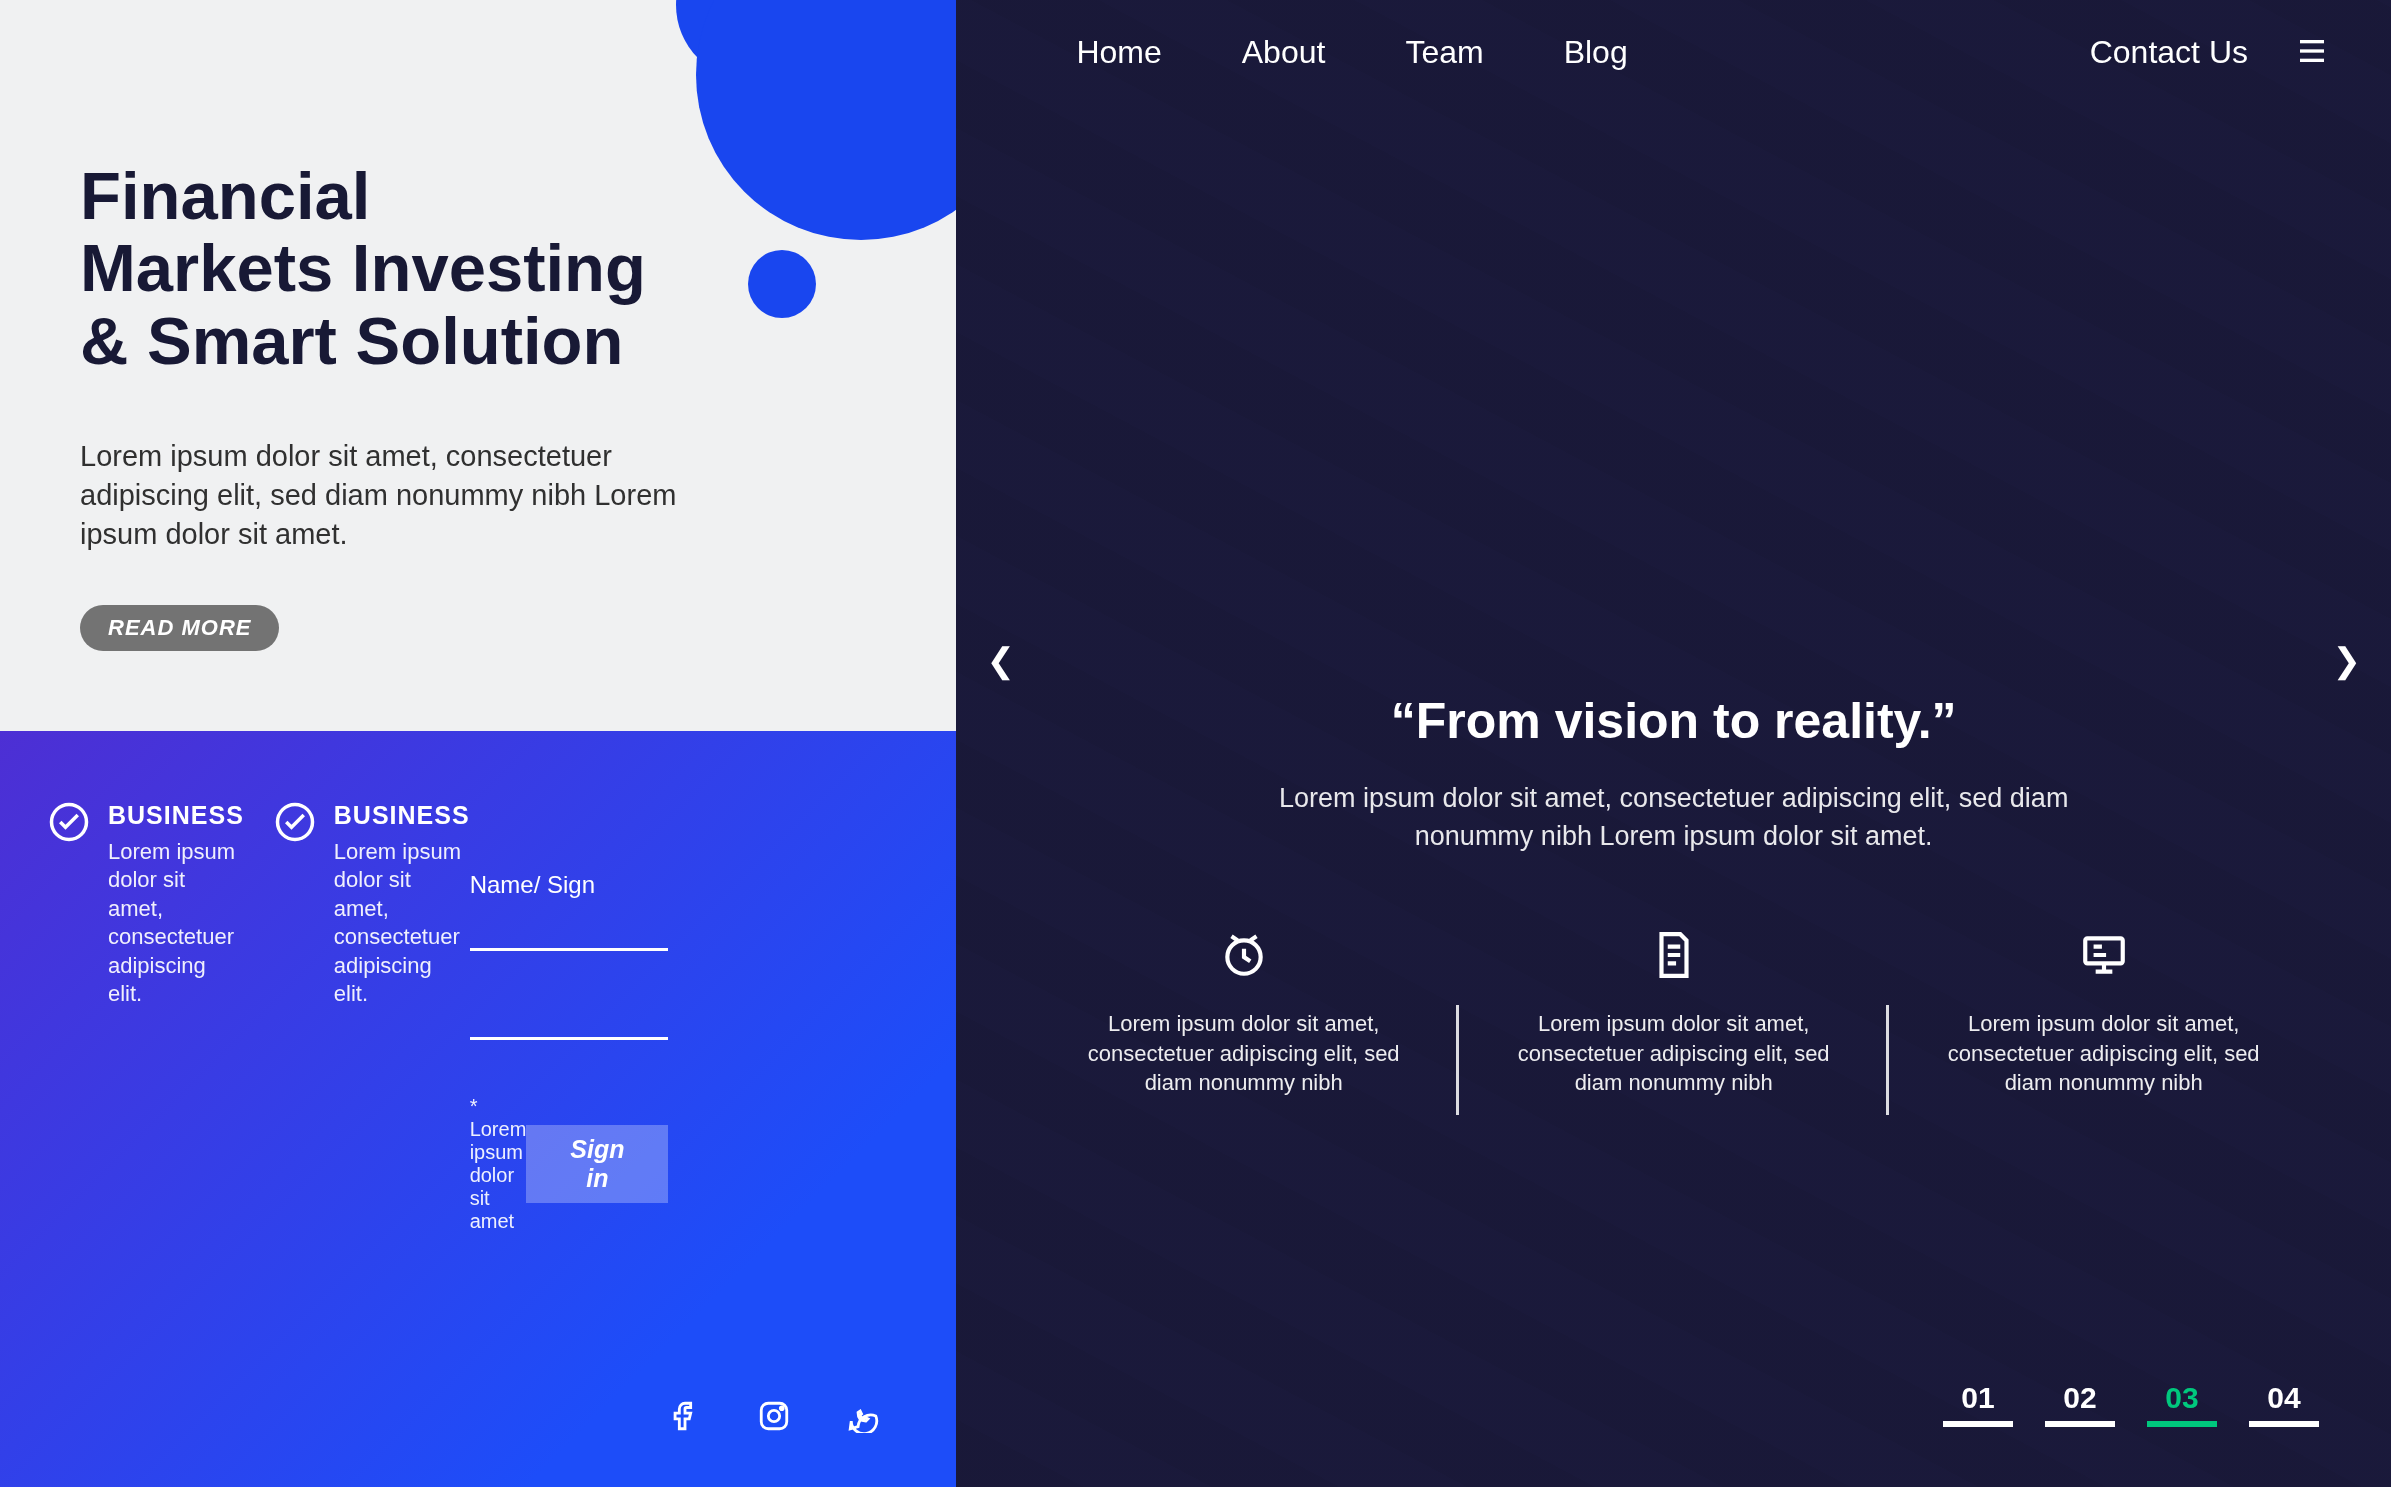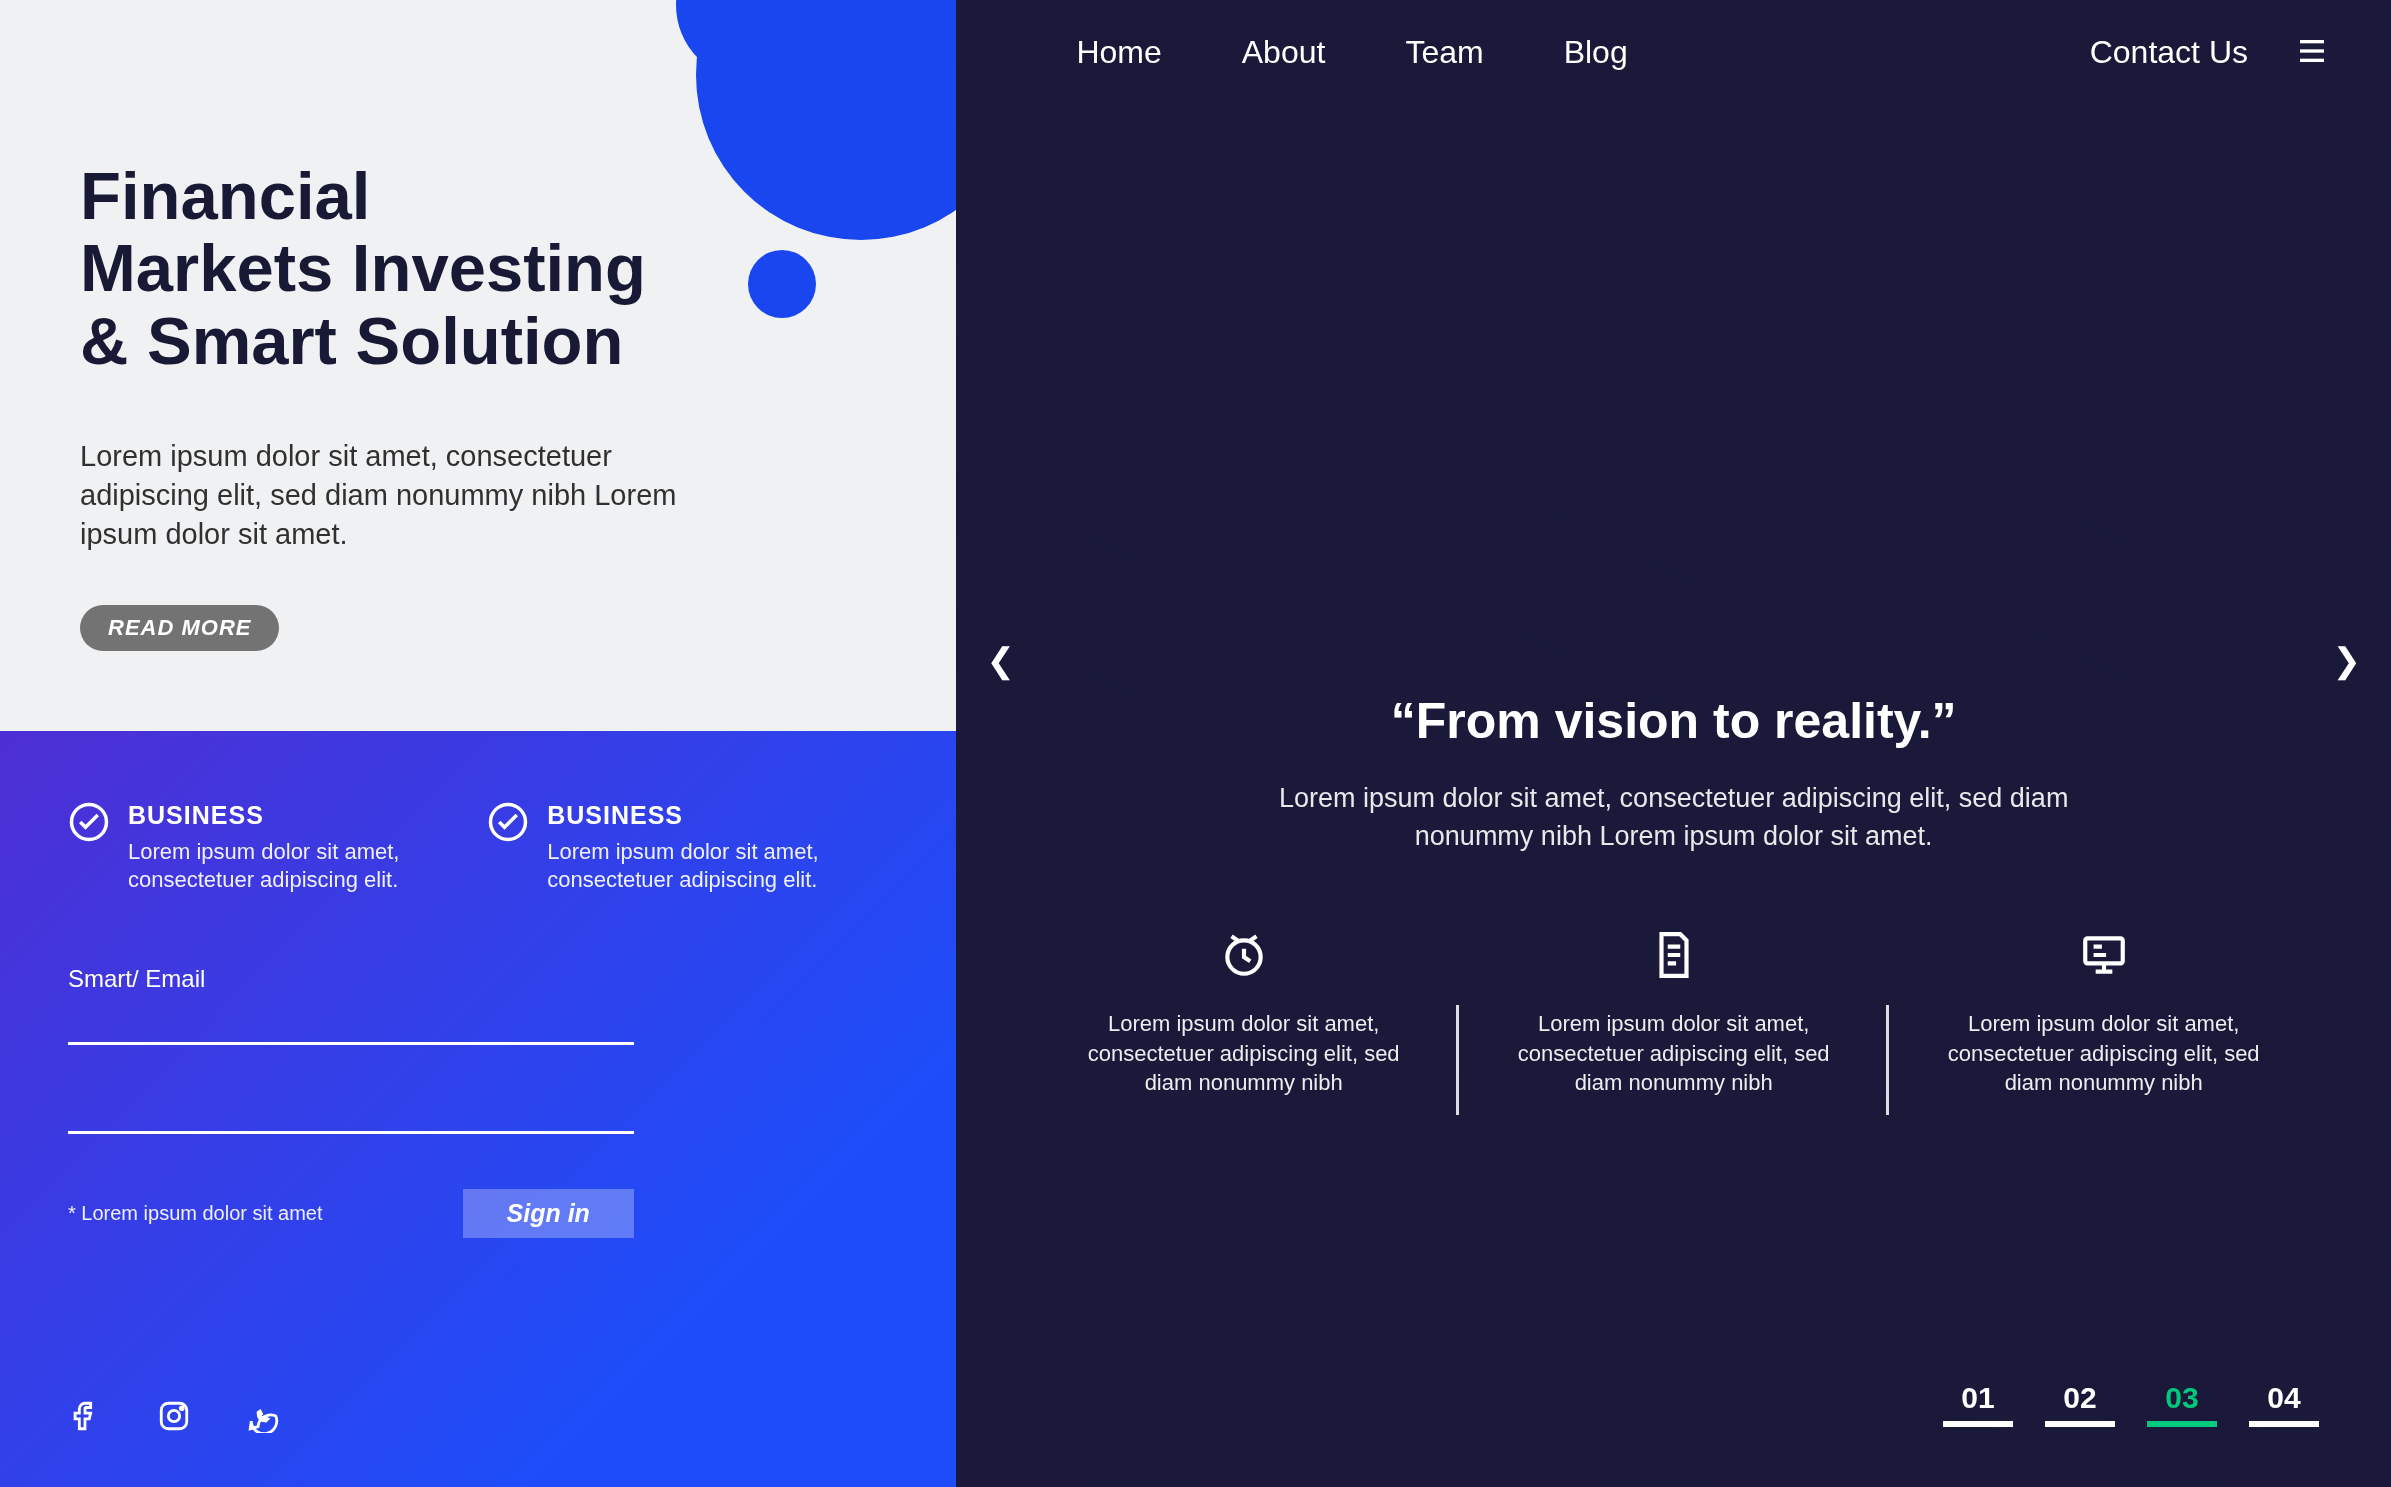--- a/index.html
+++ b/index.html
@@ -9,21 +9,21 @@
   
   .left { width:40%; display:flex; flex-direction:column; background:#f0f1f2; position:relative; }
   .left-top { position:relative; padding:160px 90px 80px 80px; color:#181935; }
   .blob-main { position:absolute; top:-90px; right:-70px; width:330px; height:330px; background:#1946ef; border-radius:50%; }
   .blob-tl   { position:absolute; top:-70px; right:130px; width:150px; height:150px; background:#1946ef; border-radius:50%; }
   .blob-br   { position:absolute; top:250px; right:140px; width:68px; height:68px; background:#1946ef; border-radius:50%; }
   .hero-title { font-size:67px; font-weight:800; line-height:1.08; color:#181935; margin-bottom:60px; max-width:660px; }
   .hero-desc  { font-size:29px; line-height:1.35; color:#303030; max-width:600px; margin-bottom:50px; }
   .readmore-btn { display:inline-block; background:#737373; color:#fff; font-style:italic; font-weight:700; font-size:22px; letter-spacing:1px; padding:10px 28px; border-radius:28px; border:none; cursor:pointer; }
 
-  .left-bottom { flex:1; padding:70px 80px 50px 68px; background:linear-gradient(135deg,#4d2fd4 0%, #1d4df9 75%); display:flex; flex-direction:column; }
+  .left-bottom { flex:1; padding:70px 80px 50px 48px; background:linear-gradient(135deg,#4d2fd4 0%, #1d4df9 75%); display:flex; }
   .biz-row { display:flex; gap:30px; }
   .biz-item { display:flex; gap:18px; width:50%; }
   .check-icon svg { width:42px; height:42px; }
   .biz-label { font-size:25px; font-weight:800; letter-spacing:1px; color:#fff; margin-bottom:8px; }
   .biz-desc  { font-size:22px; line-height:1.3; color:rgba(255,255,255,0.92); }
 
   .form { margin-top:70px; width:70%; }
   .field { margin-bottom:55px; }
   .field label { display:block; font-size:24px; color:#fff; margin-bottom:18px; }
   .field input { width:100%; background:transparent; border:none; border-bottom:3px solid #fff; height:34px; font-size:22px; color:#fff; outline:none; }
@@ -111,21 +111,21 @@
         </span>
         <div>
           <div class="biz-label">BUSINESS</div>
           <div class="biz-desc">Lorem ipsum dolor sit amet, consectetuer adipiscing elit.</div>
         </div>
       </div>
     </div>
 
     <div class="form">
       <div class="field">
-        <label>Smart/ Email</label>
+        <label>Name/ Sign</label>
         <input type="text" style="">
       </div>
       <div class="field">
         <input type="password" style="">
       </div>
       <div class="form-footer">
         <span class="form-note">* Lorem ipsum dolor sit amet</span>
         <button class="signin-btn">Sign in</button>
       </div>
     </div>

